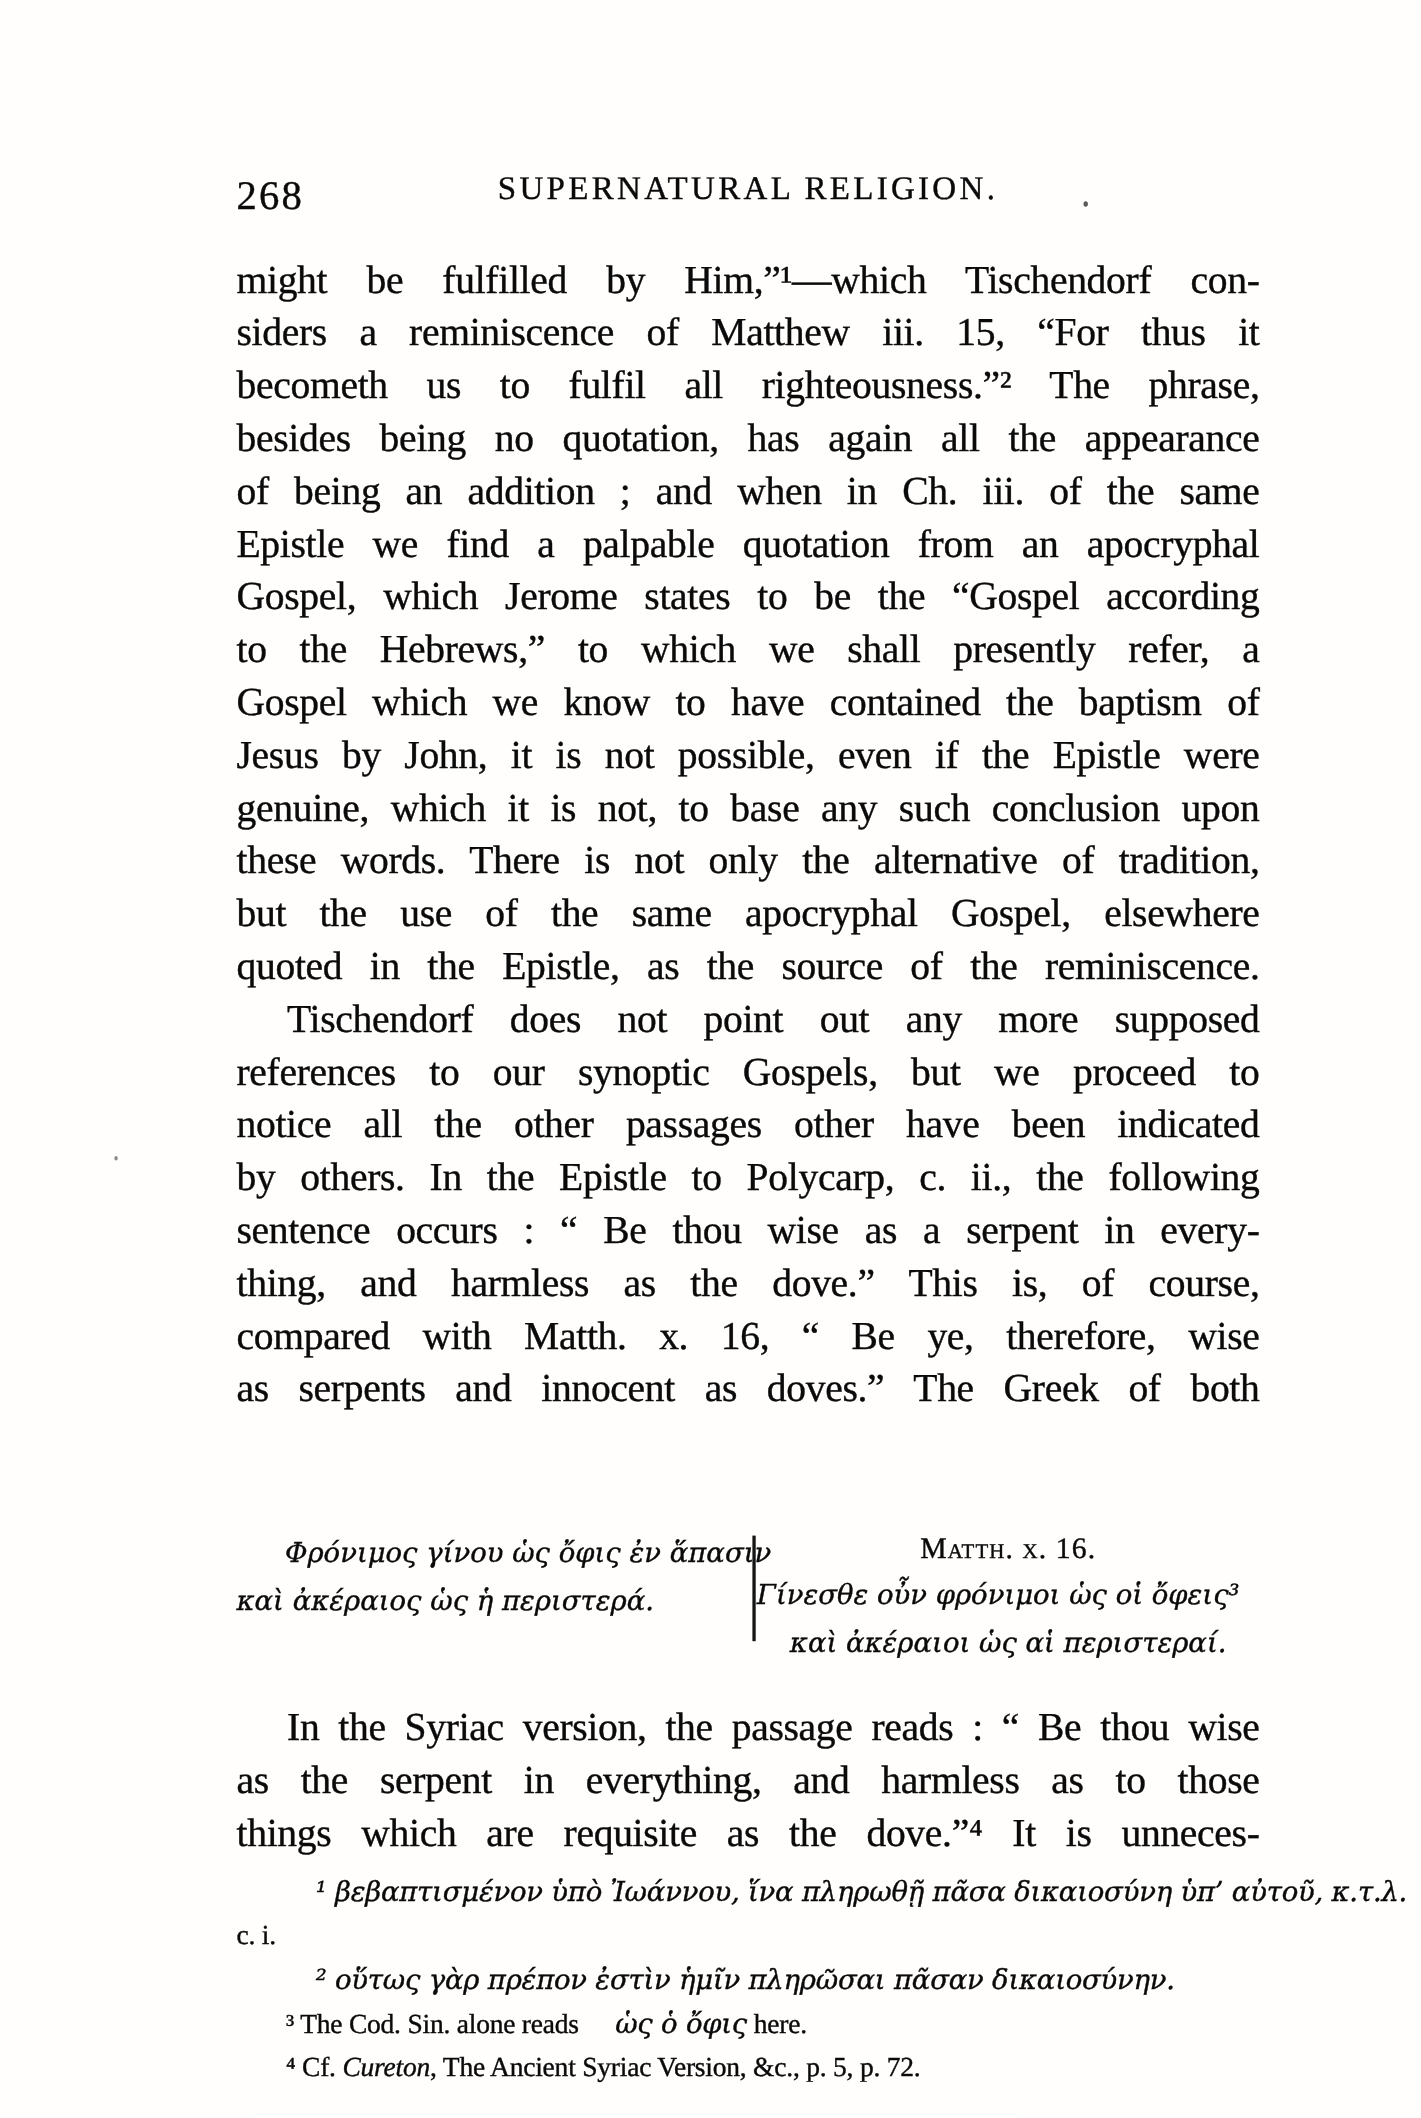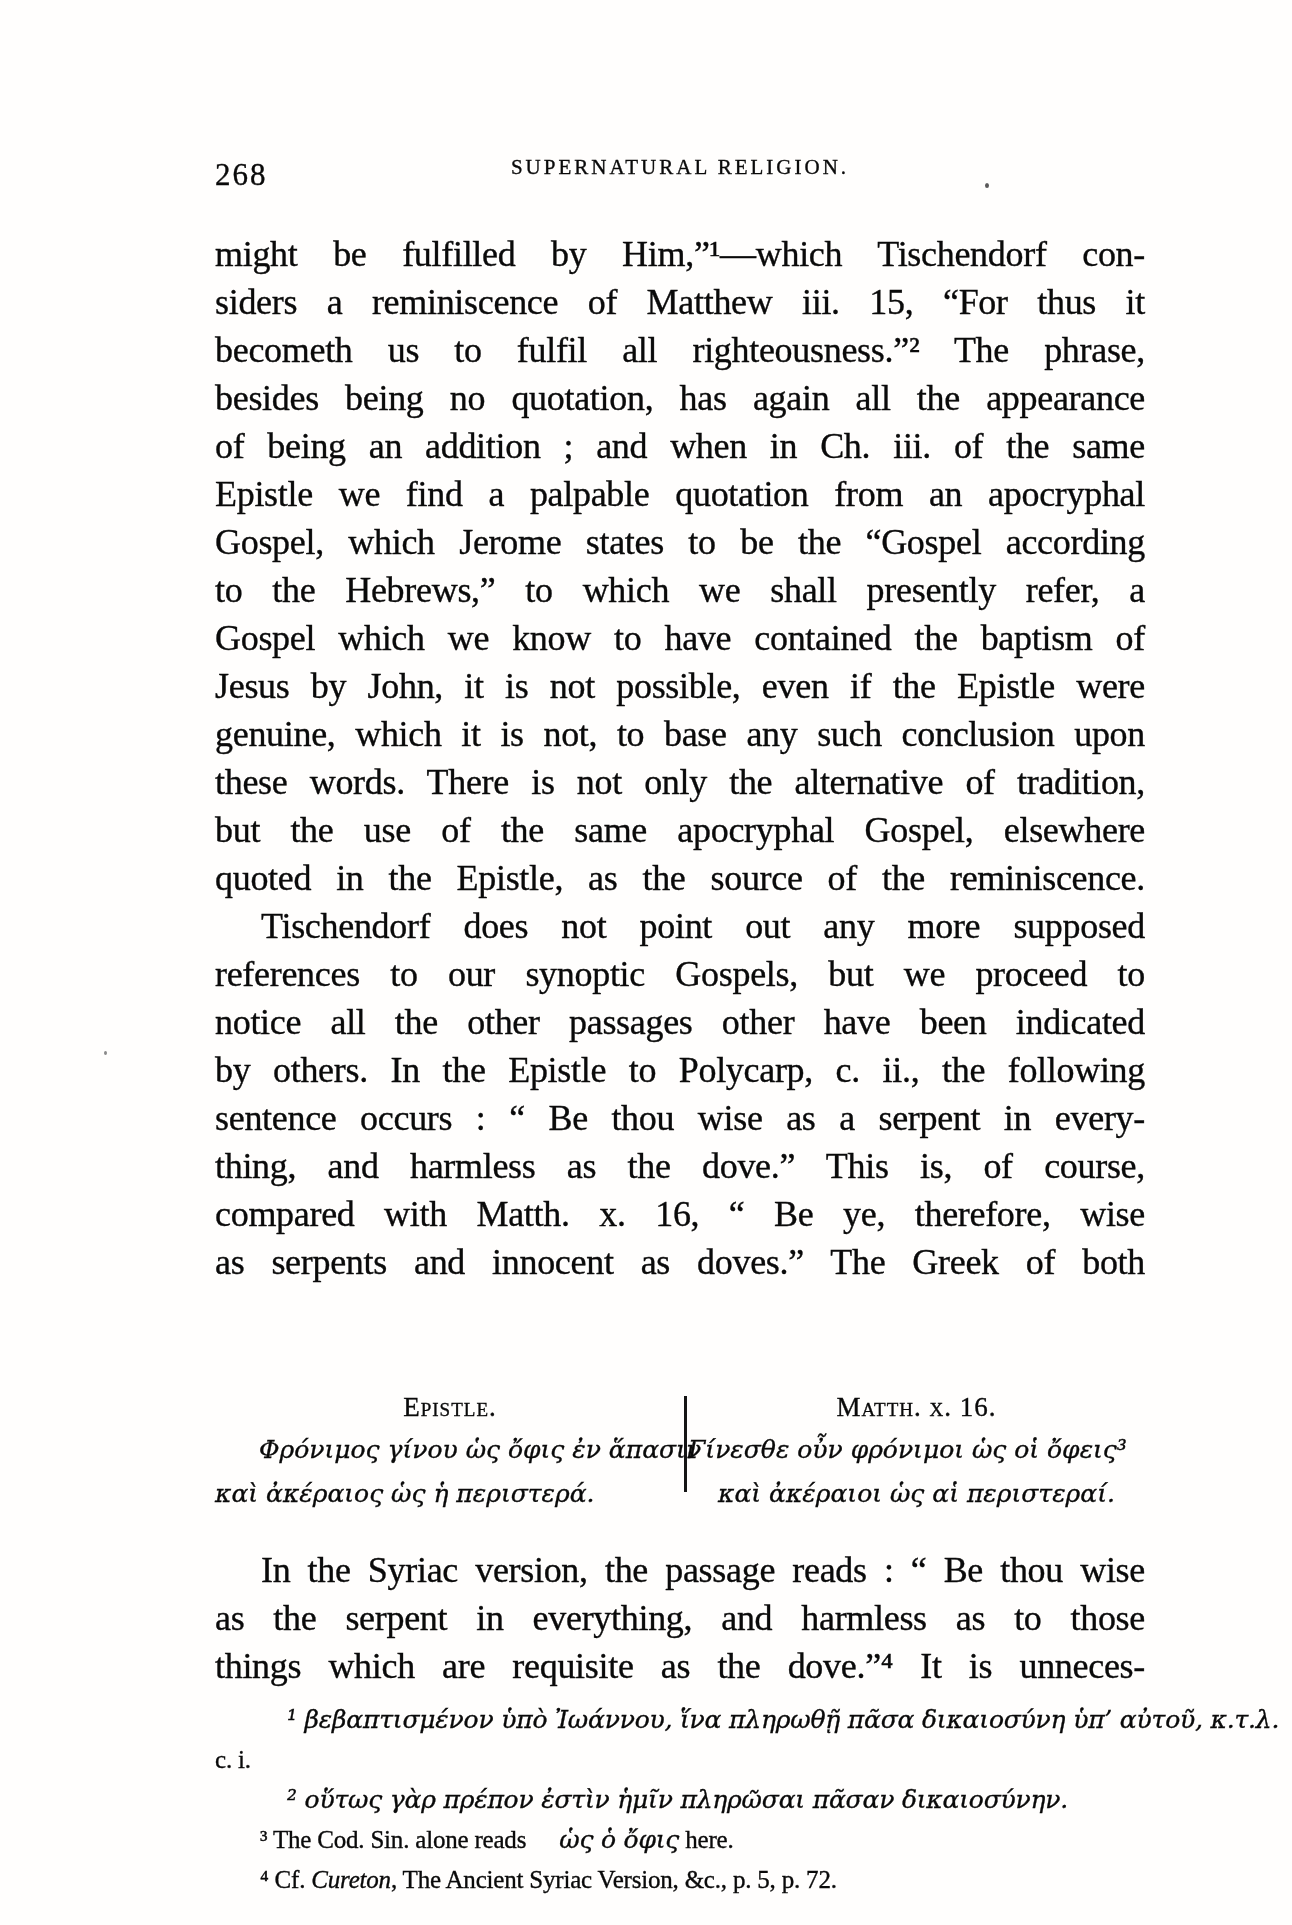--- a/index.html
+++ b/index.html
@@ -16,25 +16,25 @@
   }
 
   
   .header {
     position: absolute;
     top: 155px; left: 215px; width: 930px;
     height: 40px;
   }
   .pagenum {
     position: absolute; left: 0; top: 2px;
-    font-size: 31px; letter-spacing: 2px;
+    font-size: 37px; letter-spacing: 2px;
   }
   .running-title {
     text-align: center;
-    font-size: 21px;
+    font-size: 30px;
     letter-spacing: 3px;
   }
 
   
   .bodyblock  { position: absolute; top: 230px;  left: 215px; width: 930px; }
   .para3block { position: absolute; top: 1546px; left: 215px; width: 930px; }
 
   .line {
     font-size: 36px;
     line-height: 48px;
@@ -136,21 +136,20 @@
     <div class="line j">notice all the other passages other have been indicated</div>
     <div class="line j">by others. In the Epistle to Polycarp, c. ii., the following</div>
     <div class="line j">sentence occurs : “ Be thou wise as a serpent in every-</div>
     <div class="line j">thing, and harmless as the dove.” This is, of course,</div>
     <div class="line j">compared with Matth. x. 16, “ Be ye, therefore, wise</div>
     <div class="line j">as serpents and innocent as doves.” The Greek of both</div>
   </div>
 
   <div class="greekblock">
     <div class="gcol left">
-      <div class="ghead">Epistle.</div>
       <div class="gline ind1">Φρόνιμος γίνου ὡς ὄφις ἐν ἅπασιν</div>
       <div class="gline">καὶ ἀκέραιος ὡς ἡ περιστερά.</div>
     </div>
     <div class="gdivider"></div>
     <div class="gcol right">
       <div class="ghead">Matth. x. 16.</div>
       <div class="gline ind2">Γίνεσθε οὖν φρόνιμοι ὡς οἱ ὄφεις³</div>
       <div class="gline center">καὶ ἀκέραιοι ὡς αἱ περιστεραί.</div>
     </div>
   </div>

